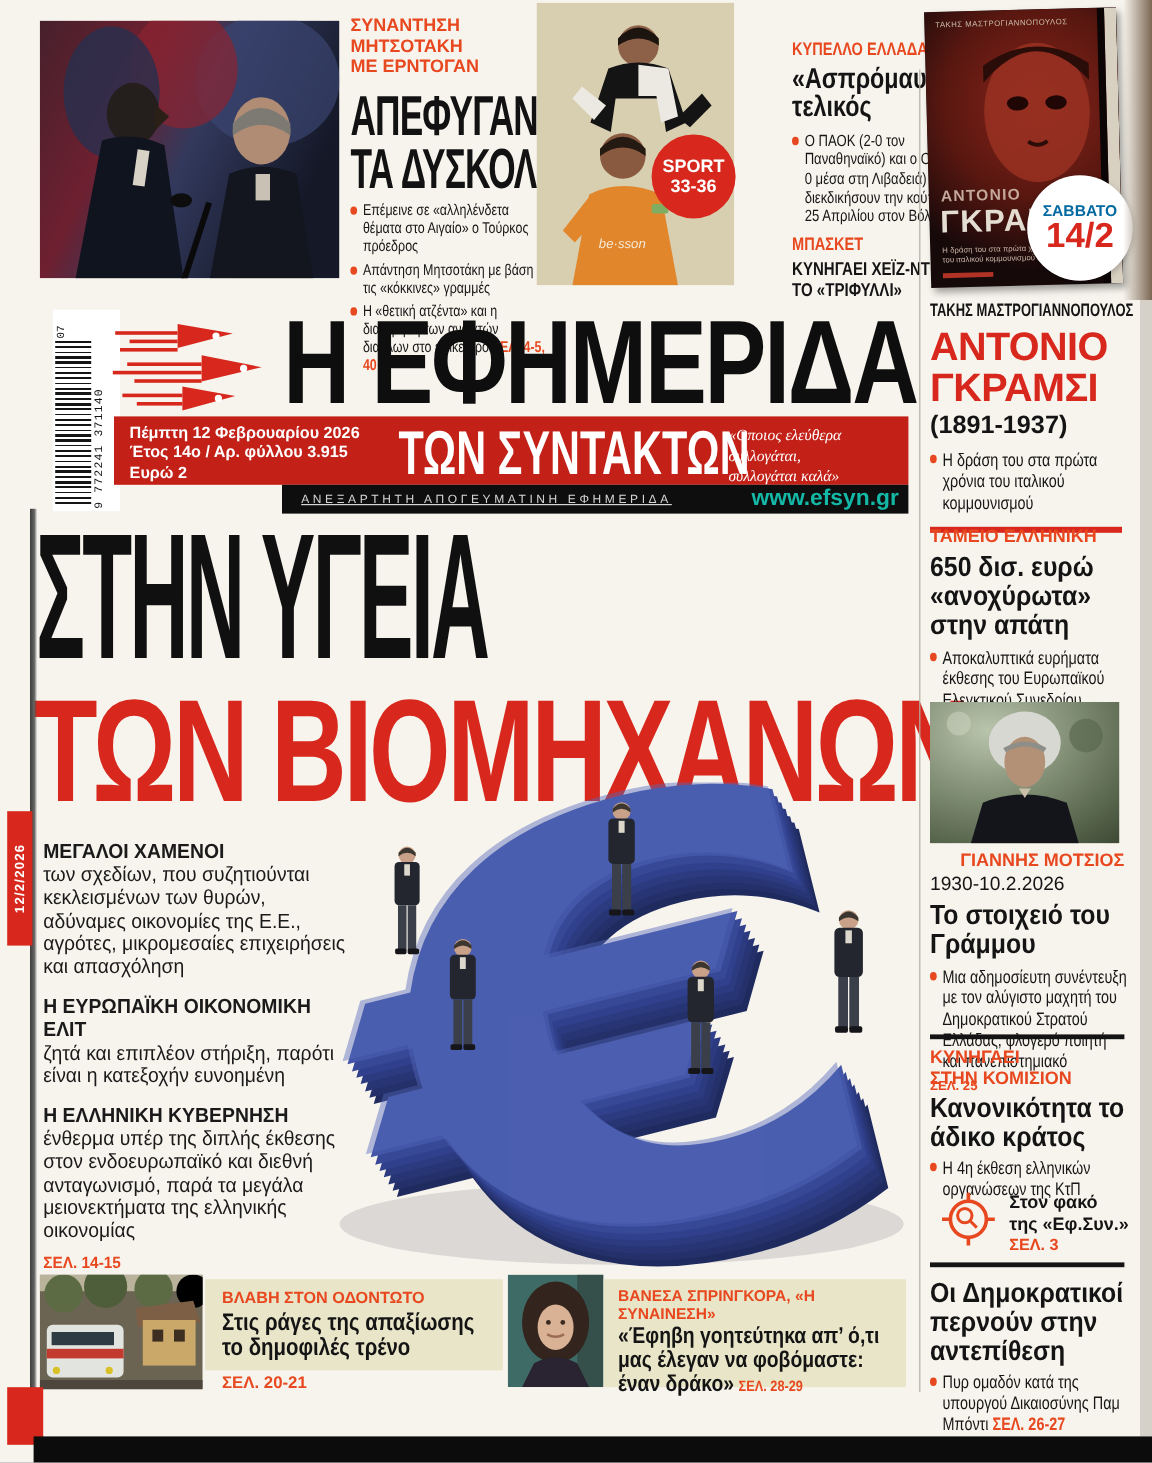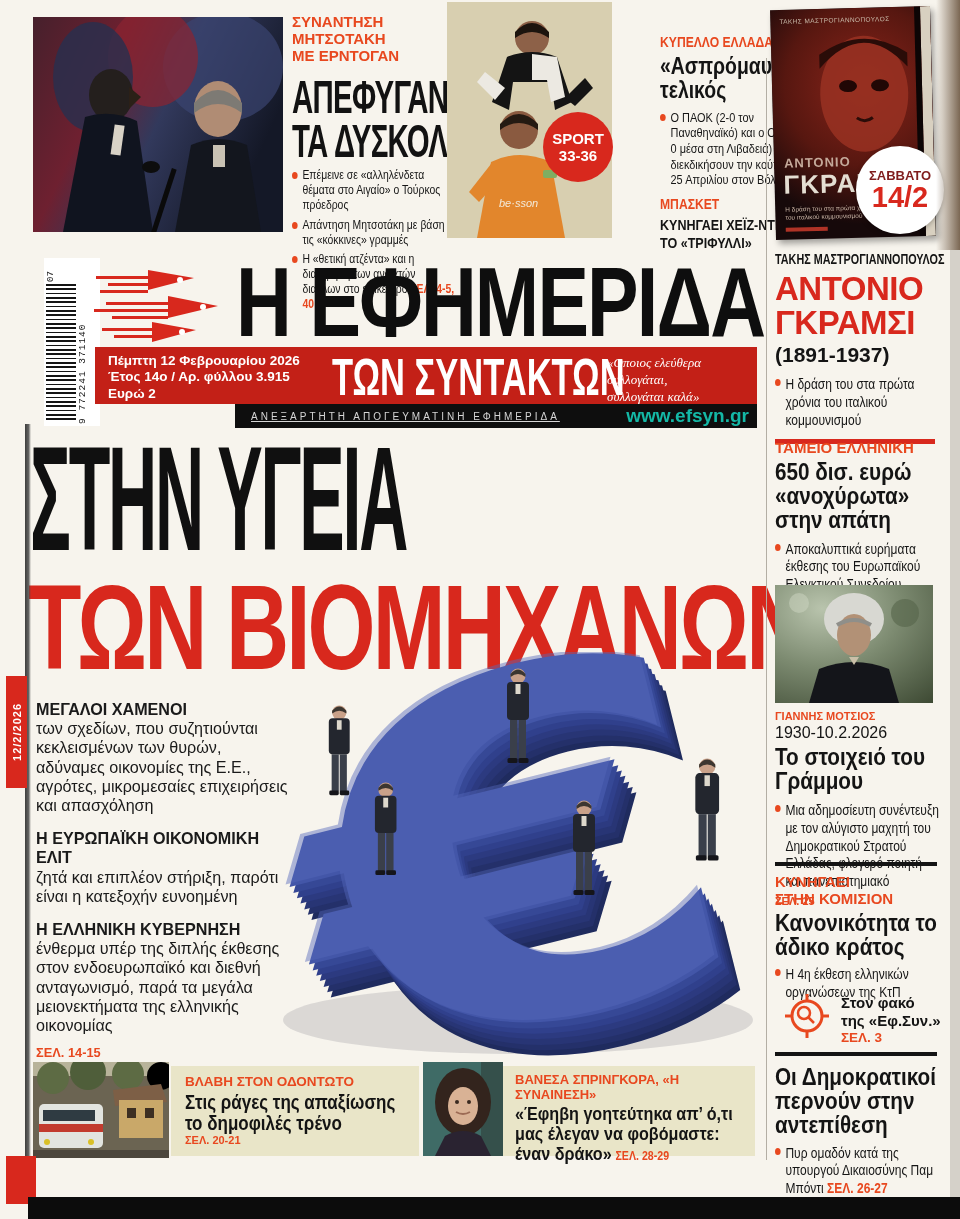--- a/index.html
+++ b/index.html
@@ -126,21 +126,21 @@
       <rect x="144" y="0" width="6" height="230" fill="#0c0505"></rect>
     </svg>
     <div class="abs" style="left:9px;top:8px;font-size:6.5px;color:#c9b9a8;letter-spacing:0.4px;">ΤΑΚΗΣ ΜΑΣΤΡΟΓΙΑΝΝΟΠΟΥΛΟΣ</div>
     <div class="abs" style="left:10px;top:146px;font-size:13px;font-weight:bold;color:#c4a99a;letter-spacing:1px;">ΑΝΤΟΝΙΟ</div>
     <div class="abs" style="left:9px;top:160px;font-size:26px;font-weight:bold;color:#e4ded2;letter-spacing:1px;">ΓΚΡΑΜΣΙ</div>
     <div class="abs" style="left:10px;top:196px;width:100px;font-size:6.5px;line-height:1.3;color:#c8b3a4;">Η δράση του στα πρώτα χρόνια του ιταλικού κομμουνισμού</div>
     <div class="abs" style="left:10px;top:218px;width:42px;height:4px;background:#b03326;"></div>
   </div>
   <div class="abs" style="left:856px;top:146px;width:88px;height:88px;border-radius:50%;background:#fff;
               box-shadow:0 2px 5px rgba(0,0,0,0.25);display:flex;flex-direction:column;align-items:center;justify-content:center;">
-    <span style="font-size:13px;font-weight:bold;color:#7f1d1d;">ΣΑΒΒΑΤΟ</span>
+    <span style="font-size:13px;font-weight:bold;color:#0369a1;">ΣΑΒΒΑΤΟ</span>
     <span style="font-size:29px;font-weight:bold;color:#d8281d;line-height:1;">14/2</span>
   </div>
 
   <div class="abs" style="left:44px;top:258px;width:56px;height:168px;background:#fff;">
     <div class="abs" style="left:2px;top:26px;width:30px;height:138px;
                 background:repeating-linear-gradient(180deg,#151515 0 2px,#fff 2px 4px,#151515 4px 6px,#fff 6px 9px,#151515 9px 10px,#fff 10px 13px);"></div>
     <div class="abs vtext" style="left:2px;top:0px;height:24px;font-size:9px;font-family:'Liberation Mono',monospace;color:#111;">07</div>
     <div class="abs vtext" style="left:33px;top:10px;height:156px;font-size:9.5px;letter-spacing:1px;font-family:'Liberation Mono',monospace;color:#111;">9 772241 371140</div>
   </div>
 
@@ -285,21 +285,21 @@
         <circle cx="130" cy="28" r="14" fill="#55644a" opacity="0.6"></circle>
       <ellipse cx="79" cy="34" rx="30" ry="26" fill="#d8d8d2"></ellipse>
       <ellipse cx="79" cy="50" rx="17" ry="21" fill="#b29176"></ellipse>
       <path d="M62 40 Q79 30 96 40" stroke="#8f8f8a" stroke-width="4" fill="none"></path>
       <path d="M34 118 L44 84 Q79 70 114 84 L124 118 Z" fill="#14151a"></path>
       <path d="M74 72 L79 80 L84 72 Z" fill="#cabfa8"></path>
     </svg>
   </div>
 
   <div class="rcol-sec" style="top:710px;">
-    <div class="kick" style="font-size:11px;">ΓΙΑΝΝΗΣ ΜΟΤΣΙΟΣ</div>
+    <div class="kick" style="font-size:15px;text-align:right;">ΓΙΑΝΝΗΣ ΜΟΤΣΙΟΣ</div>
     <div style="font-size:16px;color:#141414;margin-top:2px;">1930-10.2.2026</div>
     <div class="sqzb hlb" style="width:180px;transform:scaleX(0.9);font-size:23px;margin-top:4px;">Το στοιχειό του Γράμμου</div>
     <div class="sqzb" style="width:205px;transform:scaleX(0.8);margin-top:7px;">
       <p class="bul" style="font-size:15px;line-height:1.18;">
         <span class="dot"></span><span>Μια αδημοσίευτη συνέντευξη με τον αλύγιστο μαχητή του Δημοκρατικού Στρατού Ελλάδας, φλογερό ποιητή και πανεπιστημιακό</span></p>
     </div>
     <div class="pref" style="font-size:11px;margin-top:3px;">ΣΕΛ. 25</div>
   </div>
 
   <div class="rcol-sec rule-black" style="top:862px;"></div>
@@ -359,24 +359,24 @@
         <rect x="112" y="46" width="9" height="10" fill="#3c2f22"></rect>
       <rect x="6" y="42" width="64" height="44" rx="5" fill="#e2e4df"></rect>
       <rect x="10" y="48" width="52" height="11" fill="#2f3b42"></rect>
       <rect x="6" y="62" width="64" height="8" fill="#c23b2e"></rect>
       <circle cx="14" cy="80" r="3" fill="#d9c027"></circle>
         <circle cx="58" cy="80" r="3" fill="#d9c027"></circle>
       <rect x="0" y="88" width="136" height="8" fill="#4c463c"></rect>
     </svg>
   </div>
 
-  <div class="abs beige" style="left:171px;top:1066px;width:248px;height:90px;padding:8px 0 0 14px;box-sizing:border-box;">
+  <div class="abs beige" style="left:171px;top:1066px;width:248px;height:76px;padding:8px 0 0 14px;box-sizing:border-box;">
     <div class="kick" style="font-size:13.5px;">ΒΛΑΒΗ ΣΤΟΝ ΟΔΟΝΤΩΤΟ</div>
     <div class="sqzb hlb" style="width:272px;transform:scaleX(0.85);font-size:20px;margin-top:3px;">Στις ράγες της απαξίωσης το δημοφιλές τρένο</div>
-    <div class="pref" style="font-size:11px;margin-top:0;">ΣΕΛ. 20-21</div>
+    <div class="pref" style="font-size:14px;margin-top:10px;">ΣΕΛ. 20-21</div>
   </div>
 
   <div class="photo" style="left:423px;top:1062px;width:80px;height:94px;">
     <svg width="80" height="94">
       <rect width="80" height="94" fill="#3f6b66"></rect>
       <rect x="58" y="0" width="22" height="94" fill="#35504b"></rect>
       <ellipse cx="40" cy="40" rx="28" ry="34" fill="#33241d"></ellipse>
       <ellipse cx="40" cy="44" rx="15" ry="19" fill="#d9b295"></ellipse>
       <path d="M33 50 Q40 54 47 50" stroke="#9c6b55" stroke-width="2" fill="none"></path>
       <circle cx="34" cy="40" r="2" fill="#3a2a20"></circle>

